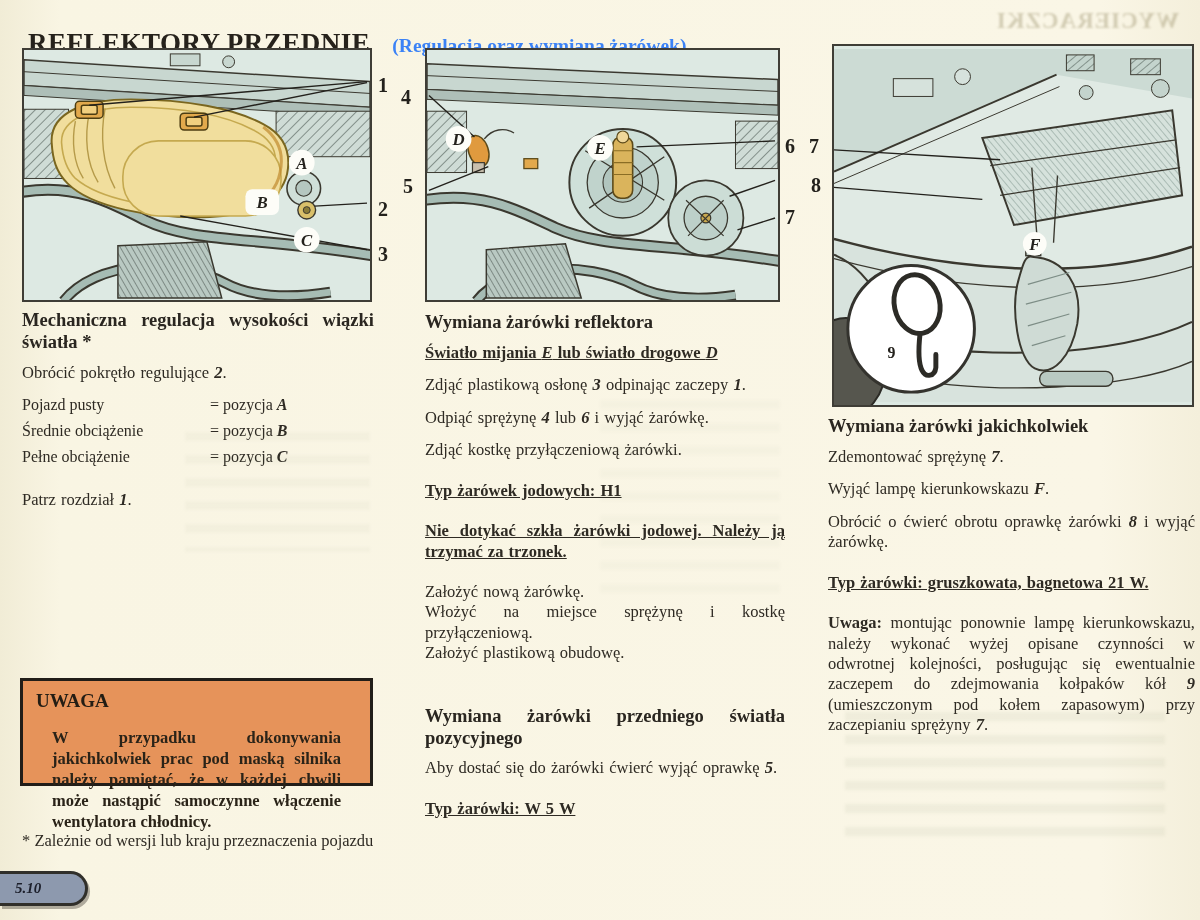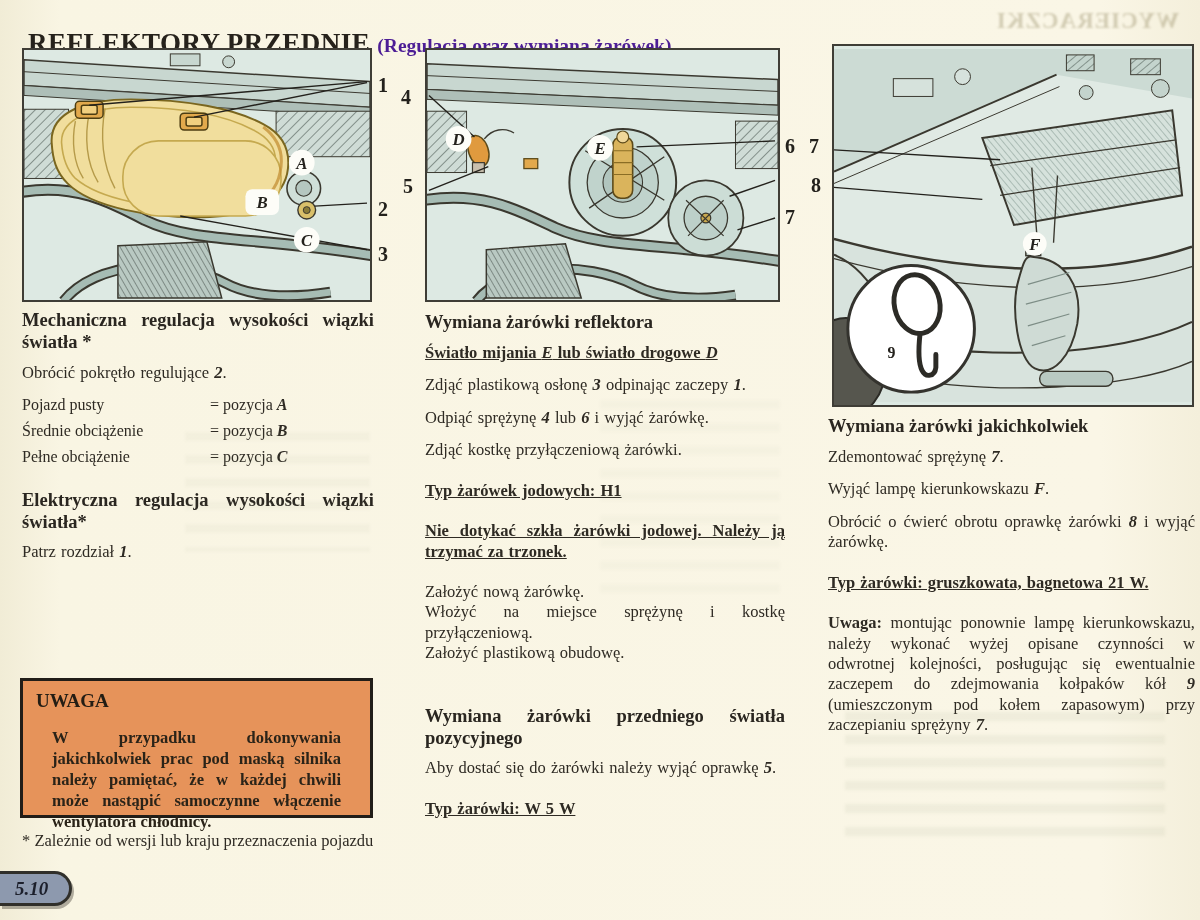--- a/index.html
+++ b/index.html
@@ -5,21 +5,21 @@
   html,body{margin:0;padding:0;}
   body{
     width:1200px;height:920px;position:relative;overflow:hidden;
     background:linear-gradient(90deg,#f1ecd6 0,#f9f5e3 60px,#faf6e6 1100px,#f4efdb 1200px);
     font-family:"Liberation Serif","DejaVu Serif",serif;
     color:#2e2a23;
   }
   
   .header{position:absolute;left:28px;top:28px;display:flex;align-items:baseline;white-space:nowrap;}
   .title{font-size:27px;font-weight:700;letter-spacing:.5px;color:#26221b;}
-  .subtitle{font-size:19.5px;font-weight:700;margin-left:7px;color:#4c1d95;}
+  .subtitle{font-size:19.5px;font-weight:700;margin-left:22px;color:#3b82f6;}
   .ghost-title{
     position:absolute;left:985px;top:8px;width:205px;text-align:center;
     transform:scaleX(-1);font-weight:700;font-size:23px;letter-spacing:1px;
     color:rgba(148,138,96,.38);filter:blur(1.1px);
   }
   .ghost-lines{position:absolute;filter:blur(1.6px);opacity:.5;
     background:repeating-linear-gradient(180deg,rgba(125,135,105,.16) 0 9px,transparent 9px 23px);}
   
   .fig{position:absolute;border:2.5px solid #3f3d36;background:#dde9e3;box-sizing:border-box;}
   .fig svg{display:block;width:100%;height:100%;}
@@ -40,32 +40,32 @@
   .bold{font-weight:700;text-decoration:underline;}
   .sg-i{font-weight:700;font-style:italic;}
   .sg-b{font-weight:700;}
   .sg-bi{font-weight:700;font-style:italic;}
   .row{display:flex;font-size:16px;line-height:1.2;margin-bottom:7px;}
   .row-label{flex:0 0 188px;}
   .row-letter{font-weight:700;font-style:italic;margin-left:4px;}
   .spacer-sm{height:8px;}.spacer-md{height:16px;}.spacer-lg{height:26px;}
   
   .warning{
-    position:absolute;left:20px;top:678px;width:353px;height:140px;box-sizing:border-box;
+    position:absolute;left:20px;top:678px;width:353px;height:108px;box-sizing:border-box;
     background:#e6935a;border:3px solid #211d18;padding:9px 13px 8px;
   }
   .warning .w-title{font-size:19px;font-weight:700;color:#231d14;margin:0 0 5px;}
   .warning .w-text{font-size:16.5px;font-weight:700;line-height:1.27;text-align:justify;color:#2a2318;margin:16px;}
   .footnote{position:absolute;left:22px;top:831px;width:352px;font-size:16.5px;line-height:1.25;text-align:justify;}
   
   .badge{
-    position:absolute;left:0;top:871px;width:72px;height:35px;box-sizing:border-box;
+    position:absolute;left:0;top:871px;width:88px;height:35px;box-sizing:border-box;
     background:#8d99ae;border:3px solid #302f2a;border-left:none;border-radius:0 20px 20px 0;
     display:flex;align-items:center;padding-left:15px;
-    font-size:19px;font-weight:700;font-style:italic;color:#1c1f2b;
+    font-size:15px;font-weight:700;font-style:italic;color:#1c1f2b;
     box-shadow:2px 3px 0 rgba(86,82,70,.45);
   }
 </style>
 </head>
 <body>
 
 <div class="header">
   <span class="title">REFLEKTORY PRZEDNIE</span>
   <span class="subtitle">(Regulacja oraz wymiana żarówek)</span>
 </div>
@@ -252,42 +252,41 @@
     <span class="row-label">Średnie obciążenie</span>
     <span>= pozycja</span>
     <span class="row-letter">B</span>
   </div>
   <div class="row">
     <span class="row-label">Pełne obciążenie</span>
     <span>= pozycja</span>
     <span class="row-letter">C</span>
   </div>
   <div class="spacer-md"></div>
-  <p class="h">Elektryczna regulacja wysokości wiązki światła*</p>
   <p class="p"><span>Patrz rozdział </span><span class="sg-i">1</span><span>.</span></p>
 </div>
 
 <div id="col-mid" class="col">
   <p class="h">Wymiana żarówki reflektora</p>
   <p class="p bold"><span>Światło mijania </span><span class="sg-i">E</span><span> lub światło drogowe </span><span class="sg-i">D</span></p>
   <p class="p"><span>Zdjąć plastikową osłonę </span><span class="sg-i">3</span><span> odpinając zaczepy </span><span class="sg-i">1</span><span>.</span></p>
   <p class="p"><span>Odpiąć sprężynę </span><span class="sg-i">4</span><span> lub </span><span class="sg-i">6</span><span> i wyjąć żarówkę.</span></p>
   <p class="p">Zdjąć kostkę przyłączeniową żarówki.</p>
   <div class="spacer-sm"></div>
   <p class="p bold">Typ żarówek jodowych: H1</p>
   <div class="spacer-sm"></div>
   <p class="p bold">Nie dotykać szkła żarówki jodowej. Należy ją trzymać za trzonek.</p>
   <div class="spacer-sm"></div>
   <p class="p tight">Założyć nową żarówkę.</p>
   <p class="p tight">Włożyć na miejsce sprężynę i kostkę przyłączeniową.</p>
   <p class="p tight">Założyć plastikową obudowę.</p>
   <div class="spacer-lg"></div>
     <div class="spacer-md"></div>
   <p class="h">Wymiana żarówki przedniego światła pozycyjnego</p>
-  <p class="p"><span>Aby dostać się do żarówki należy wyjąć oprawkę </span><span class="sg-i">5</span><span>.</span></p>
+  <p class="p"><span>Aby dostać się do żarówki ćwierć wyjąć oprawkę </span><span class="sg-i">5</span><span>.</span></p>
   <div class="spacer-sm"></div>
   <p class="p bold">Typ żarówki: W 5 W</p>
 </div>
 
 <div id="col-right" class="col">
   <p class="h">Wymiana żarówki jakichkolwiek</p>
   <p class="p"><span>Zdemontować sprężynę </span><span class="sg-i">7</span><span>.</span></p>
   <p class="p"><span>Wyjąć lampę kierunkowskazu </span><span class="sg-bi">F</span><span>.</span></p>
   <p class="p"><span>Obrócić o ćwierć obrotu oprawkę żarówki </span><span class="sg-i">8</span><span> i wyjąć żarówkę.</span></p>
   <div class="spacer-sm"></div>

